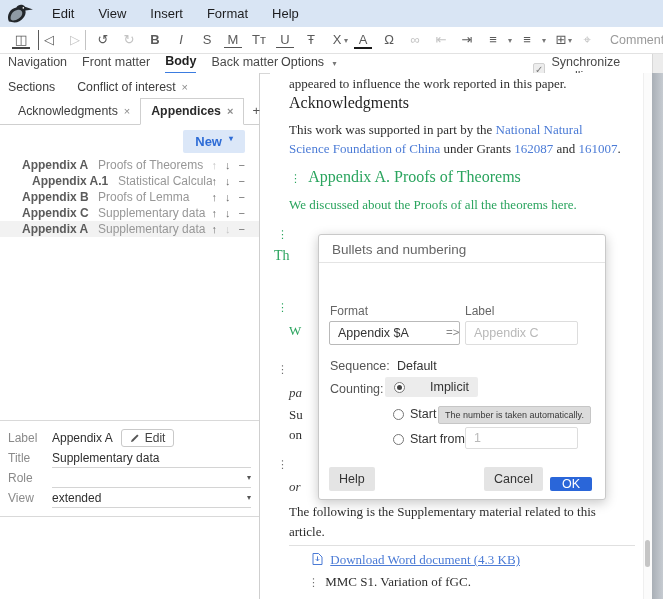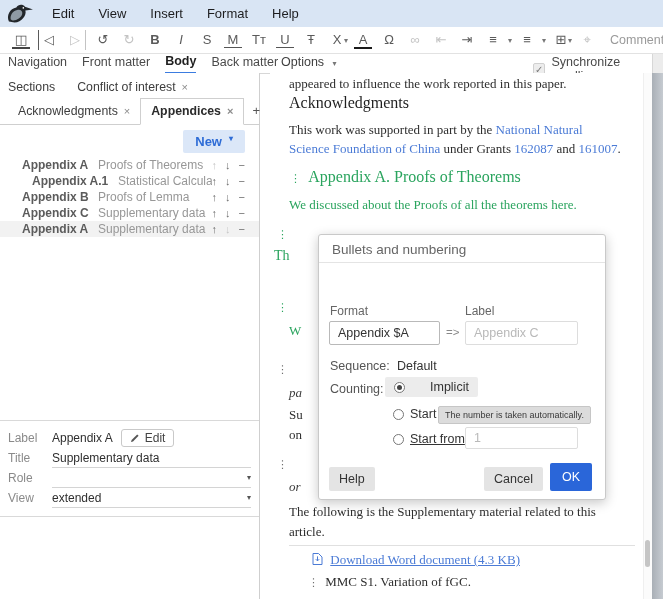--- a/index.html
+++ b/index.html
@@ -99,21 +99,21 @@
   .m-row-val{position:absolute;color:#333;}
   .chip{position:absolute;background:#ececec;border-radius:2px;display:inline-flex;align-items:center;gap:25px;padding:3px 9px;}
   .rad{display:inline-block;width:11px;height:11px;border:1px solid #777;border-radius:50%;position:relative;box-sizing:border-box;background:#fff;}
   .rad.on::after{content:"";position:absolute;left:2px;top:2px;width:5px;height:5px;background:#444;border-radius:50%;}
   .radrow{position:absolute;display:flex;align-items:center;gap:6px;}
   .tooltip{position:absolute;left:119px;top:171px;background:#dcdcdc;border:1px solid #c6c6c6;border-radius:2px;
            font-size:9px;color:#3a3a3a;padding:3px 6px;white-space:nowrap;z-index:60;}
   .m-btn{position:absolute;bottom:8px;border:none;border-radius:2px;font-size:12.5px;padding:5px 10px;background:#e4e4e4;color:#333;}
   .m-btn.help{left:10px;}
   .m-btn.cancel{right:62px;}
-  .m-btn.ok{right:13px;background:#2a66d9;color:#fff;padding:7px 12px;}
+  .m-btn.ok{right:13px;background:#2a66d9;color:#fff;padding:0 12px;}
 </style>
 </head>
 <body>
 
 <div class="abs menubar">
   <span class="logo">
     <svg width="32" height="24" viewBox="0 0 34 26">
       <path d="M5 21 C2 15 6 7 13 6 C15 2.5 20 2 22.4 5.2 L31 8.2 L22.8 9.2 C24.5 14 19 22 11 22.3 Z" fill="#23272b"></path>
       <path d="M7 19 C6 14.5 9 9.5 14 8.6 C18 8 20 10 19.4 13 C18.6 17 13 20.4 9 20 Z" fill="#8f9aa4"></path>
       <circle cx="20.6" cy="6.4" r="0.9" fill="#ffffff"></circle>
@@ -327,36 +327,36 @@
   <div class="scrolltrack"></div>
   <div class="scrollthumb"></div>
 </div>
 <div class="abs graystrip"></div>
 
 <div class="abs modal">
   <div class="m-titlebar"></div>
   <div class="m-title">Bullets and numbering</div>
   <span class="m-lbl" style="left:11px;top:69px;">Format</span>
   <span class="m-lbl" style="left:146px;top:69px;">Label</span>
-  <span class="m-input" style="left:10px;top:86px;width:111px;">Appendix $A</span>
+  <span class="m-input" style="left:10px;top:86px;width:131px;">Appendix $A</span>
   <span class="m-arrow" style="left:127px;top:91px;">=&gt;</span>
   <span class="m-input ghost" style="left:146px;top:86px;width:113px;">Appendix C</span>
   <span class="m-row-lbl" style="left:11px;top:124px;">Sequence:</span>
   <span class="m-row-val" style="left:78px;top:124px;">Default</span>
   <span class="m-row-lbl" style="left:11px;top:147px;">Counting:</span>
   <span class="chip" style="left:66px;top:142px;">
     <span class="rad on"></span>
     <span>Implicit</span>
   </span>
   <span class="radrow" style="left:74px;top:172px;">
     <span class="rad"></span>
     <span>Start new</span>
   </span>
   <span class="tooltip">The number is taken automatically.</span>
-  <span class="radrow" style="left:74px;top:197px;text-decoration:underline;">
+  <span class="radrow" style="left:74px;top:197px;">
     <span class="rad"></span>
     <span>Start from</span>
   </span>
   <span class="m-input ghost" style="left:146px;top:192px;width:113px;height:22px;line-height:20px;">1</span>
   <button class="m-btn help">Help</button>
   <button class="m-btn cancel">Cancel</button>
   <button class="m-btn ok">OK</button>
 </div>
 
 </body></html>

